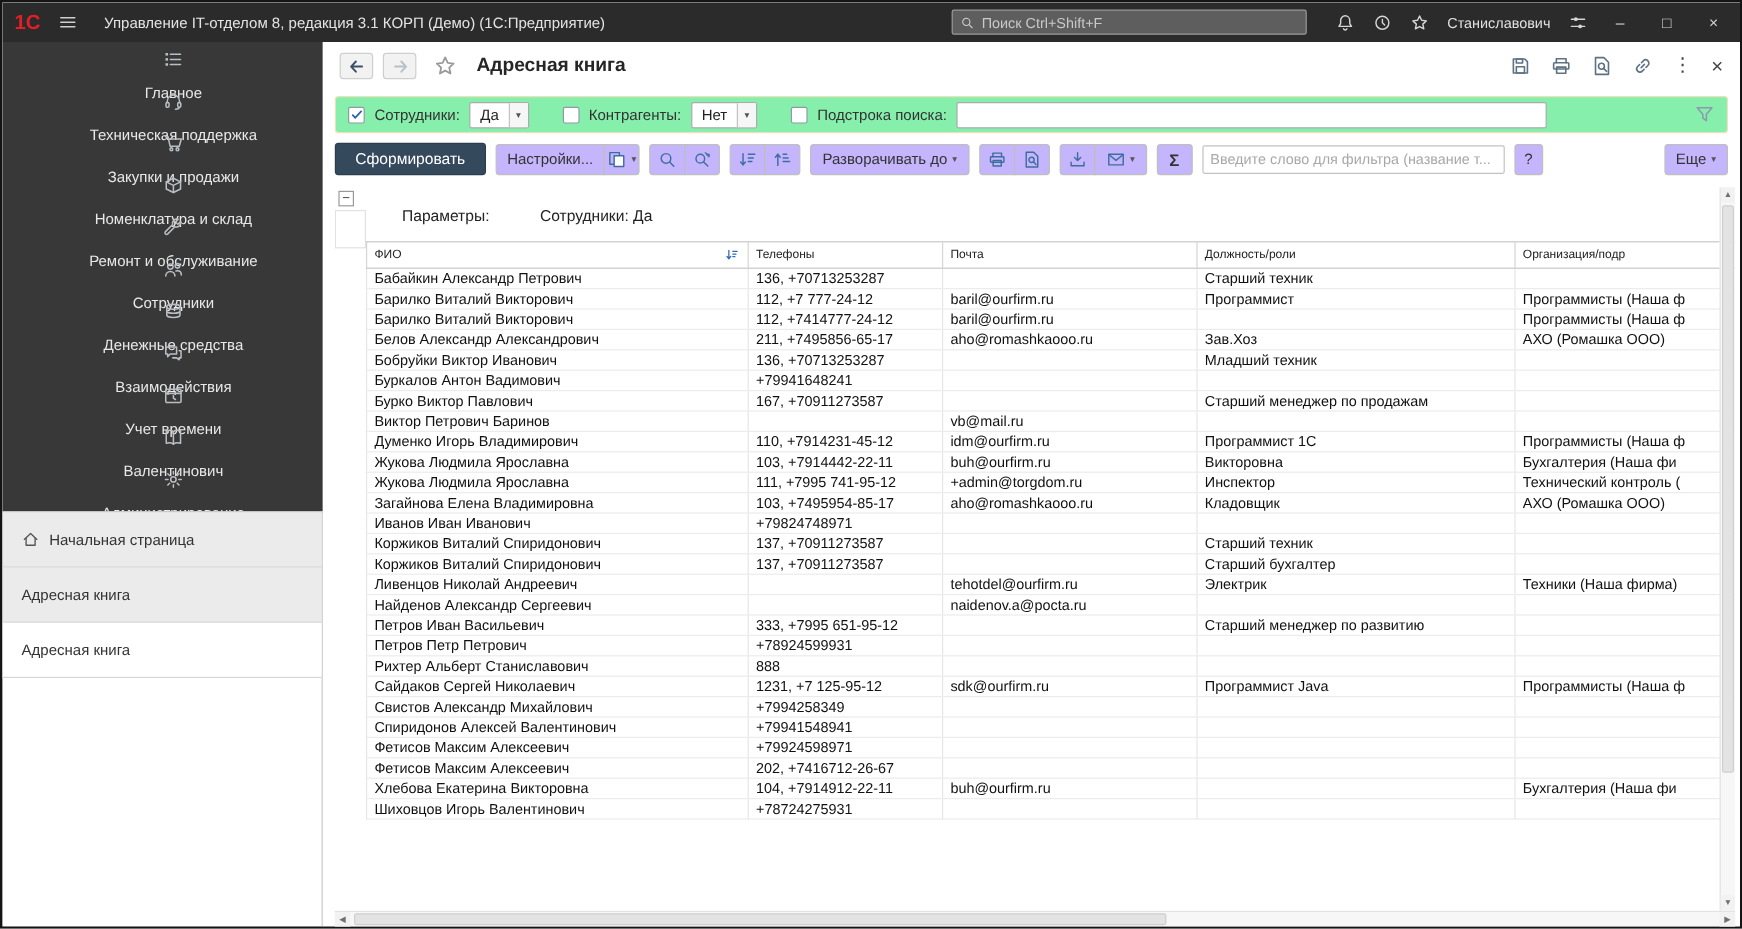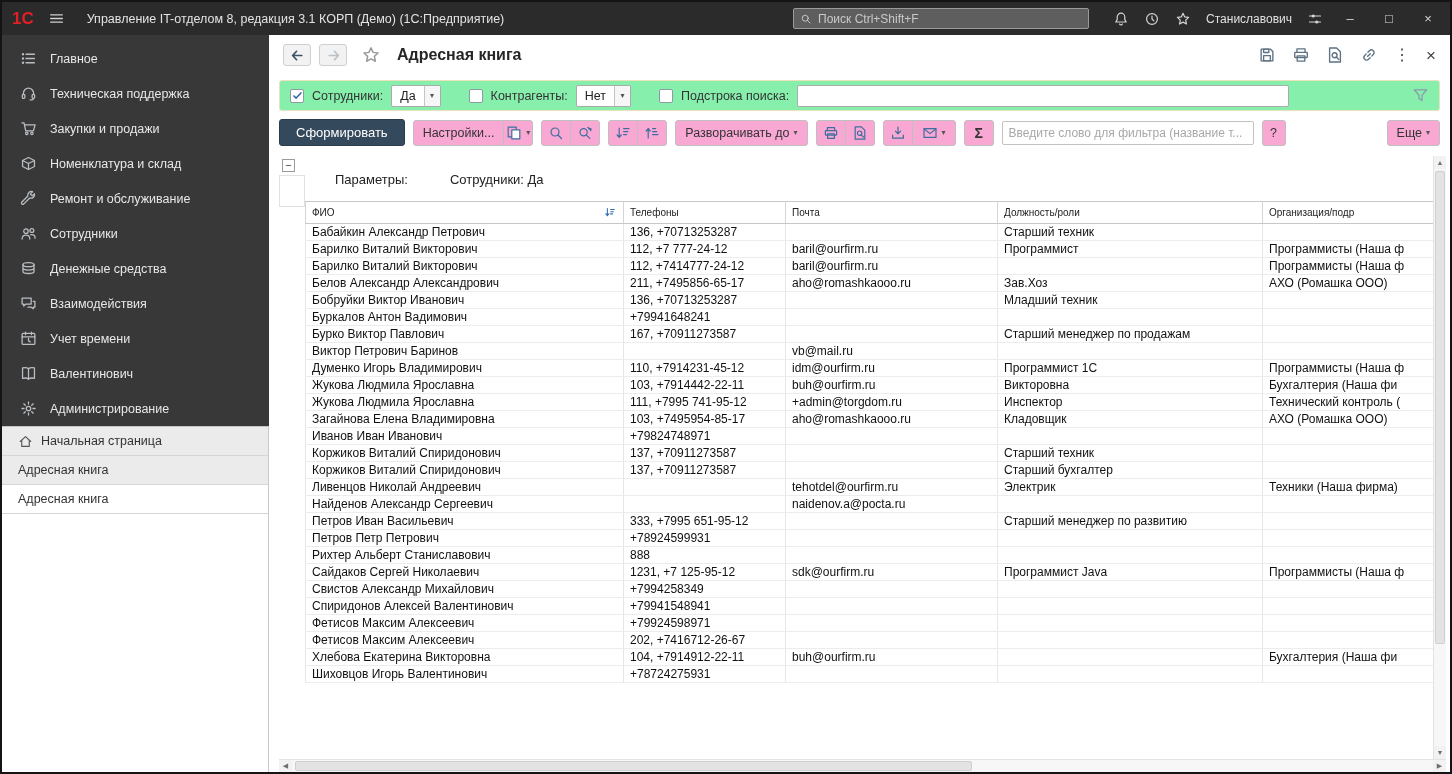--- a/index.html
+++ b/index.html
@@ -17,24 +17,24 @@
              display:flex;align-items:center;gap:6px;padding:0 6px;color:#c9c9c9;font-size:12px;}
   .tb-search .ic{width:12px;height:12px;color:#cfcfcf;}
   .tb-right{display:flex;align-items:center;gap:15px;margin-left:14px;color:#d5d5d5;flex:0 0 auto;}
   .tb-right .ic{width:16px;height:16px;color:#d5d5d5;}
   .tb-user{color:#e0e0e0;font-size:12px;}
   .winbtn{width:24px;text-align:center;color:#d5d5d5;font-size:13px;cursor:default;}
   
   .appbody{flex:1;display:flex;min-height:0;}
   .sidebar{width:267px;flex:0 0 auto;display:flex;flex-direction:column;background:#383838;min-height:0;}
   .nav{padding-top:6px;}
-  .nav-item{height:35px;display:flex;align-items:center;gap:13px;padding-left:18px;color:#e8e8e8;font-size:12.5px;cursor:pointer;white-space:nowrap;}
+  .nav-item{height:35px;display:flex;align-items:center;gap:13px;padding-left:18px;color:#e8e8e8;font-size:12.5px;cursor:pointer;white-space:nowrap;flex-direction:column;}
   .nav-item .ic{width:17px;height:17px;color:#b9bec3;flex:0 0 auto;}
   .pages{border-top:1px solid #c4c4c4;border-right:1px solid #c9c9c9;background:#ebebeb;}
-  .page-row{height:29px;display:flex;align-items:center;gap:8px;padding-left:16px;font-size:12.5px;color:#333;
+  .page-row{height:46px;display:flex;align-items:center;gap:8px;padding-left:16px;font-size:12.5px;color:#333;
             border-bottom:1px solid #d6d6d6;background:#ebebeb;cursor:pointer;}
   .page-row.active{background:#ffffff;}
   .page-row .ic{width:15px;height:15px;color:#555;flex:0 0 auto;}
   .sidebar-fill{flex:1;background:#fff;border-right:1px solid #c9c9c9;}
   
   .main{flex:1;display:flex;flex-direction:column;min-width:0;background:#fff;}
   .page-header{height:40px;flex:0 0 auto;display:flex;align-items:center;padding:0 14px;gap:8px;}
   .navbtn{width:28px;height:22px;border:1px solid #cfcfcf;background:#f2f2f2;border-radius:3px;display:flex;align-items:center;justify-content:center;cursor:pointer;}
   .navbtn .ic{width:15px;height:15px;}
   .navbtn.back{color:#3c5168;}
@@ -53,21 +53,21 @@
   .cb.checked .ic{visibility:visible;}
   .flabel{font-size:12.5px;color:#333;}
   .combo{height:22px;background:#fff;border:1px solid #ababab;border-radius:2px;display:flex;align-items:stretch;cursor:pointer;}
   .combo .val{padding:0 8px;display:flex;align-items:center;font-size:12.5px;color:#222;min-width:20px;}
   .combo .dd{width:16px;border-left:1px solid #c4c4c4;display:flex;align-items:center;justify-content:center;font-size:8px;color:#555;background:#f6f6f6;}
   .gap20{margin-left:20px;}
   .substr-input{width:492px;height:22px;border:1px solid #ababab;border-radius:2px;padding:0 6px;font-size:12.5px;font-family:"Liberation Sans",sans-serif;}
   .funnel{margin-left:auto;width:17px;height:17px;color:#8b9aab;cursor:pointer;}
   
   .toolbar{padding:8px 10px;flex:0 0 auto;display:flex;align-items:center;gap:8px;}
-  .tbtn{height:26px;border:1px solid #bfbfbf;background:#f9a8d4;border-radius:3px;display:inline-flex;align-items:center;gap:4px;
+  .tbtn{height:26px;border:1px solid #bfbfbf;background:#c4b5fd;border-radius:3px;display:inline-flex;align-items:center;gap:4px;
         padding:0 9px;font-size:12.5px;color:#333;cursor:pointer;white-space:nowrap;font-family:"Liberation Sans",sans-serif;}
   .tbtn .ic{width:16px;height:16px;color:#3f6e9e;}
   .icbtn{width:30px;justify-content:center;padding:0;}
   .primary{background:#35495c;border-color:#2c3e4e;color:#fff;height:27px;padding:0 16px;font-size:13px;}
   .grp{display:flex;}
   .grp .tbtn{border-radius:0;margin-left:-1px;}
   .grp .tbtn:first-child{border-radius:3px 0 0 3px;margin-left:0;}
   .grp .tbtn:last-child{border-radius:0 3px 3px 0;}
   .dd2{font-size:8px;color:#555;}
   .sigma{font-weight:bold;color:#333;font-size:14px;}

